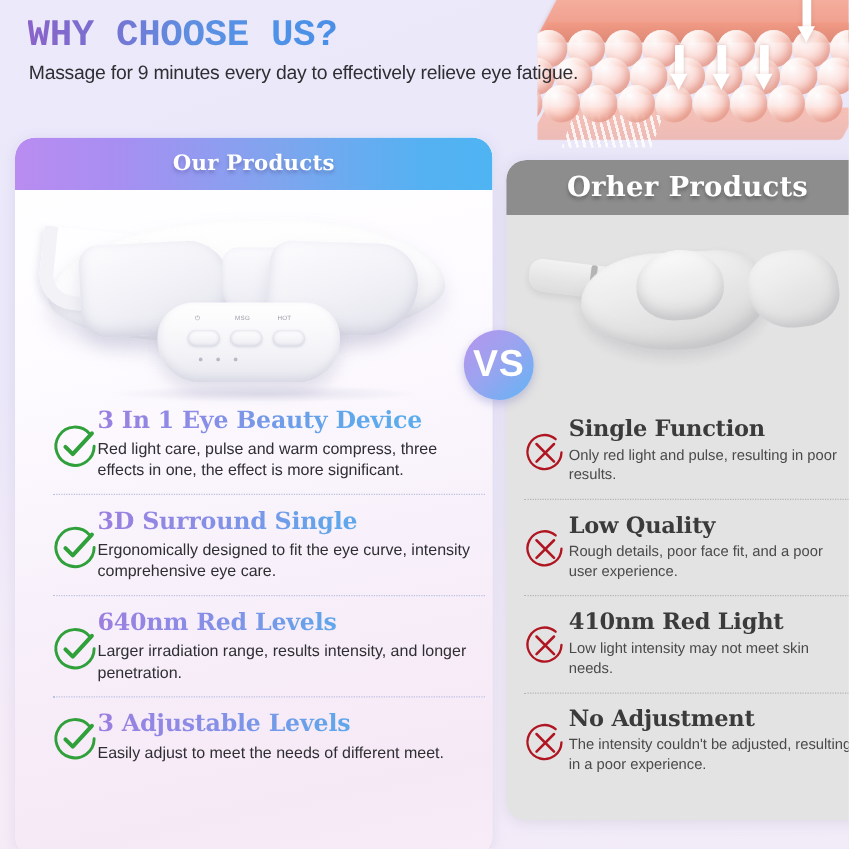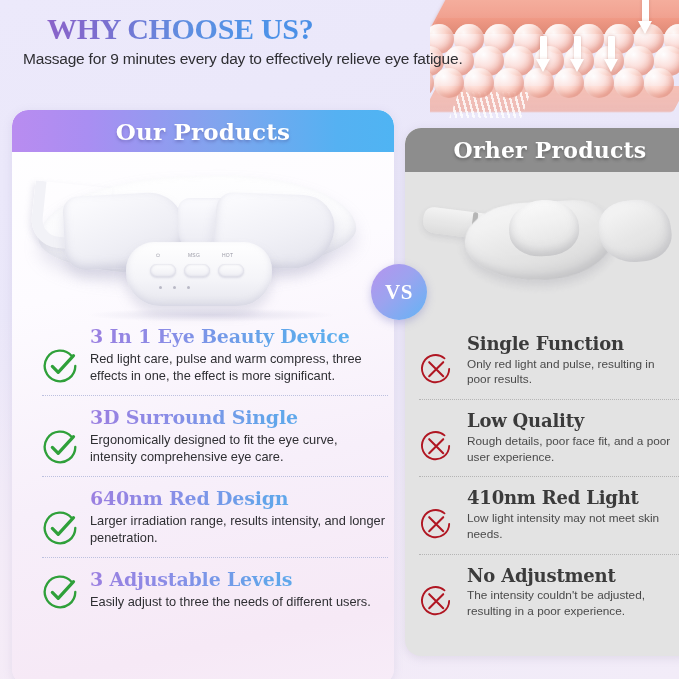--- a/index.html
+++ b/index.html
@@ -45,27 +45,26 @@
   .arrow{position:absolute;width:14px;height:40px;}
   .arrow .shaft{position:absolute;left:4px;top:0;width:7px;height:26px;background:#fff;border-radius:1px;
     box-shadow:0 0 3px rgba(190,120,105,.5);}
   .arrow .head{position:absolute;left:0;top:23px;width:0;height:0;
     border-left:7px solid transparent;border-right:7px solid transparent;border-top:13px solid #fff;
     filter:drop-shadow(0 1px 2px rgba(190,120,105,.45));}
 
   
   .title{
     position:absolute;left:22px;top:12px;
-    font-family:Liberation Serif, serif;
+    font-family:Liberation Mono, monospace;
     font-weight:700;font-size:30px;letter-spacing:-.3px;
     background:linear-gradient(90deg,#8a63c9 0%, #7a6fd0 22%, #5f8ee0 52%, #4f93e8 78%, #4a8fe6 100%);
     -webkit-background-clip:text;background-clip:text;color:transparent;
     -webkit-text-fill-color:transparent;
     white-space:nowrap;
-    margin-left:25px;
   }
   .subtitle{
     position:absolute;left:23px;top:50px;
     font-size:15.5px;color:#2f2f33;letter-spacing:-.2px;white-space:nowrap;
   }
 
   
   .card-left{
     position:absolute;left:12px;top:110px;width:382px;height:575px;
     border-radius:16px 16px 16px 16px;
@@ -73,21 +72,21 @@
     box-shadow:0 2px 10px rgba(140,130,180,.16);
     overflow:hidden;
   }
   .banner-left{
     position:absolute;left:0;top:0;width:382px;height:42px;
     background:linear-gradient(90deg,#b98cf0 0%, #a98ef2 20%, #7fa5ee 55%, #55b1f2 85%, #4fb4f3 100%);
     border-radius:16px 16px 0 0;
     display:flex;align-items:center;justify-content:center;
   }
   .banner-left span{
-    font-family:"DejaVu Serif", serif;font-weight:700;font-size:23px;color:#fff;
+    font-family:"DejaVu Serif", serif;font-weight:700;font-size:17px;color:#fff;
     text-shadow:0 2px 3px rgba(70,60,130,.35);letter-spacing:.2px;
   }
   .card-right{
     position:absolute;left:405px;top:128px;width:290px;height:528px;
     border-radius:16px;
     background:#e3e3e3;
     box-shadow:0 2px 10px rgba(140,130,160,.18);
     overflow:hidden;
   }
   .banner-right{
@@ -176,22 +175,22 @@
   }
 
   
   .vs{
     position:absolute;left:371px;top:264px;width:56px;height:56px;border-radius:50%;
     background:linear-gradient(135deg,#b694ee 0%, #9ca3ef 45%, #62b4f5 100%);
     display:flex;align-items:center;justify-content:center;
     box-shadow:0 3px 8px rgba(110,110,190,.35);
     z-index:6;
   }
-  .vs span{font-family:Liberation Serif, serif;font-weight:700;font-size:21px;color:#fff;letter-spacing:.5px;}
-  .feat{position:relative;display:flex;gap:12px;align-items:flex-end;}
+  .vs span{font-family:Liberation Sans, sans-serif;font-weight:700;font-size:30px;color:#fff;letter-spacing:.5px;}
+  .feat{position:relative;display:flex;gap:0;align-items:center;}
   .ic{flex:0 0 auto;width:36px;height:36px;margin-top:4px;}
   .ftext{flex:1 1 auto;min-width:0;}
   .fh{
     font-family:"DejaVu Serif", serif;font-weight:700;font-size:19px;line-height:1.1;
     margin:0 0 3px 0;letter-spacing:-.2px;
   }
   .fh.grad{
     background:linear-gradient(90deg,#9b7fe0 0%, #8b8ce6 25%, #62a5ea 60%, #58b4f0 100%);
     -webkit-background-clip:text;background-clip:text;color:transparent;-webkit-text-fill-color:transparent;
   }
@@ -319,33 +318,33 @@
             <div class="fb ">Ergonomically designed to fit the eye curve, intensity comprehensive eye care.</div>
           </div>
         </div>
         <div class="sep "></div>
         <div class="feat">
           <div class="ic"><svg viewBox="0 0 40 40" width="36" height="36">
               <path d="M33 9 A17 17 0 1 0 37 20" fill="none" stroke="#2fa03a" stroke-width="2.6" stroke-linecap="round"></path>
               <path d="M11.5 20.5 L18 27 L35 8.5" fill="none" stroke="#2fa03a" stroke-width="3.6" stroke-linecap="round" stroke-linejoin="round"></path>
             </svg></div>
           <div class="ftext">
-            <div class="fh grad">640nm Red Design</div>
+            <div class="fh grad">640nm Red Levels</div>
             <div class="fb ">Larger irradiation range, results intensity, and longer penetration.</div>
           </div>
         </div>
         <div class="sep "></div>
         <div class="feat">
           <div class="ic"><svg viewBox="0 0 40 40" width="36" height="36">
               <path d="M33 9 A17 17 0 1 0 37 20" fill="none" stroke="#2fa03a" stroke-width="2.6" stroke-linecap="round"></path>
               <path d="M11.5 20.5 L18 27 L35 8.5" fill="none" stroke="#2fa03a" stroke-width="3.6" stroke-linecap="round" stroke-linejoin="round"></path>
             </svg></div>
           <div class="ftext">
             <div class="fh grad">3 Adjustable Levels</div>
-            <div class="fb ">Easily adjust to three the needs of different users.</div>
+            <div class="fb ">Easily adjust to meet the needs of different meet.</div>
           </div>
         </div>
       </div>
   </div>
 
   <div class="card-right">
     <div class="banner-right">
       <span>Orher Products</span>
     </div>
 

